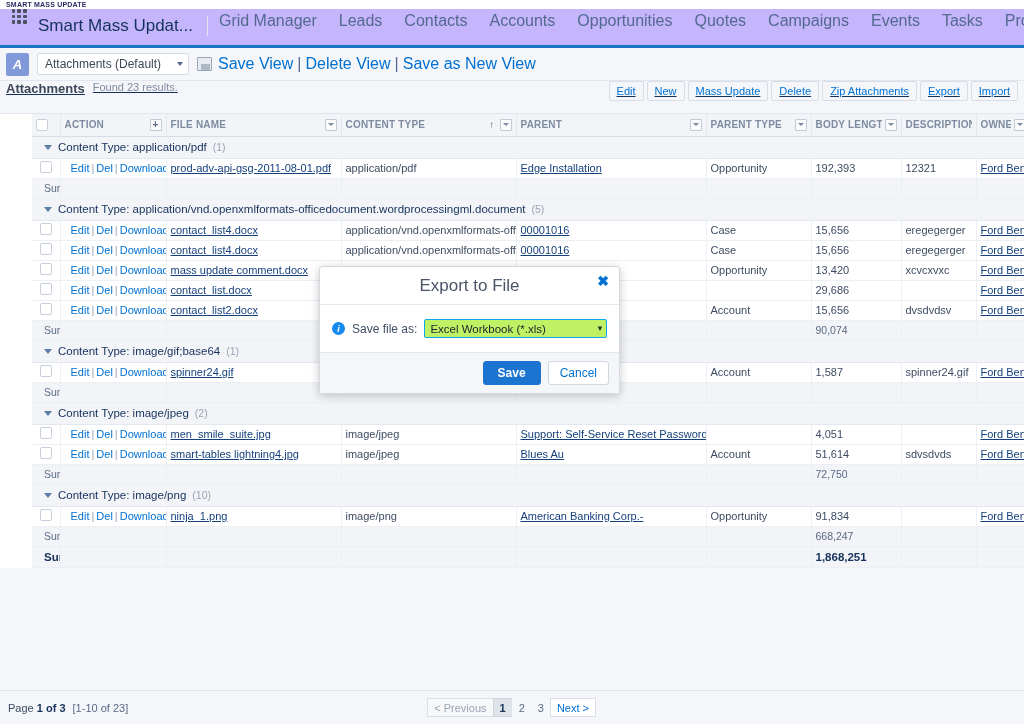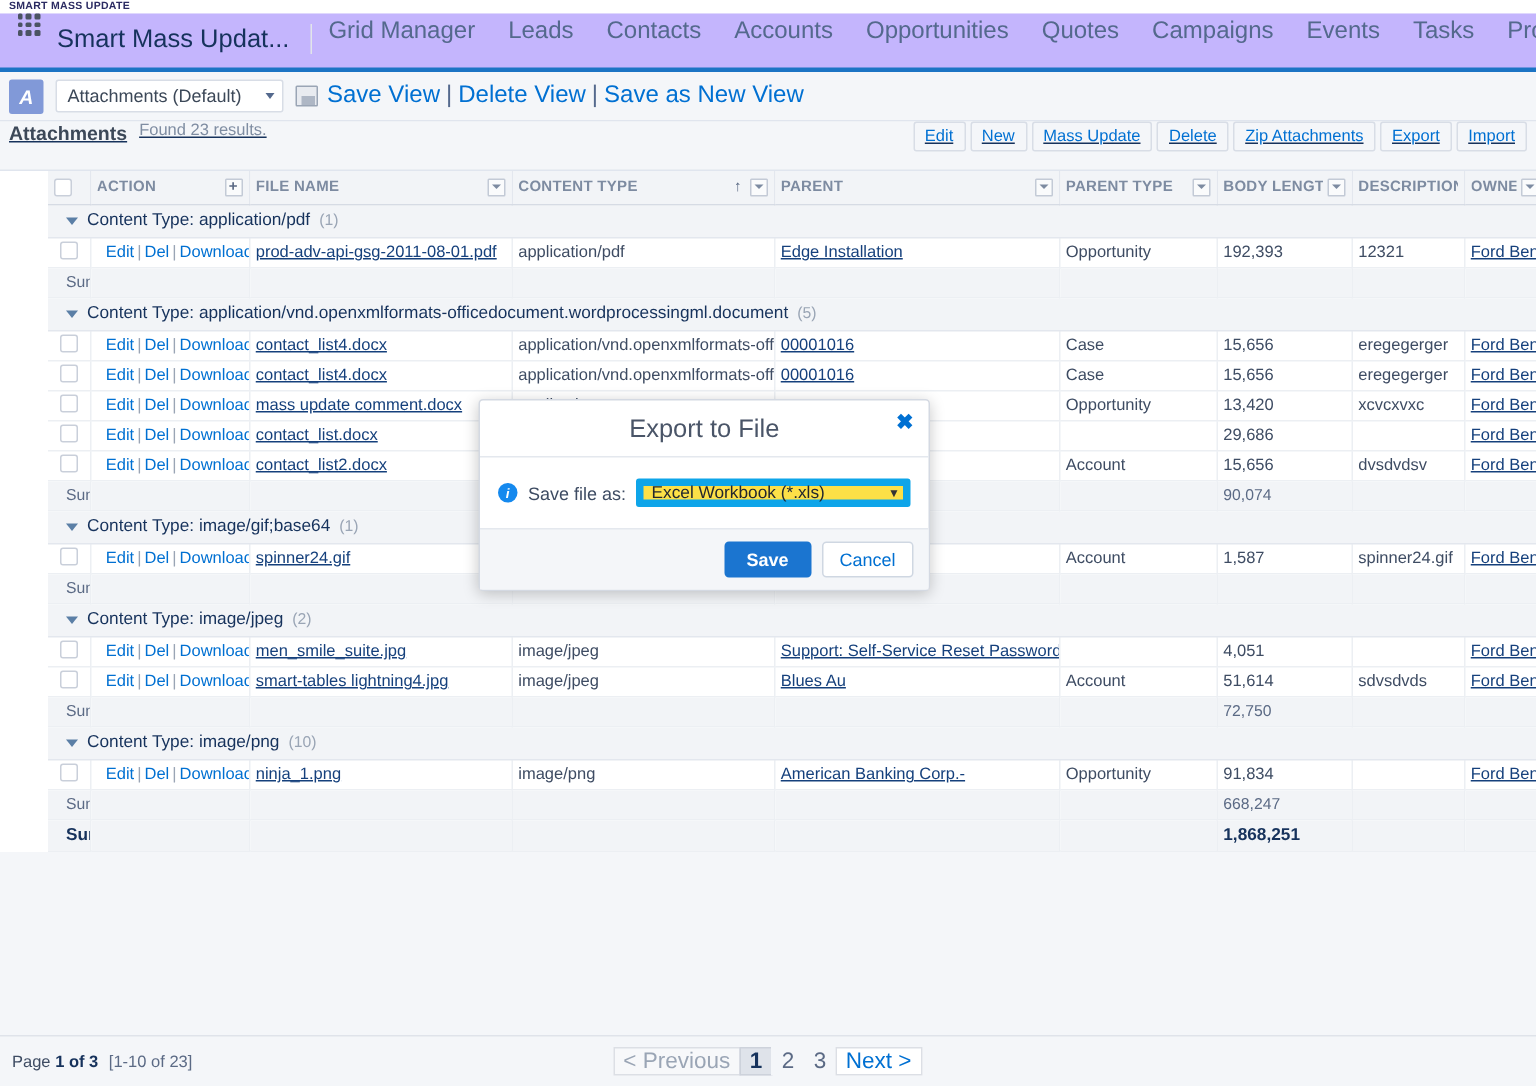--- a/index.html
+++ b/index.html
@@ -172,21 +172,21 @@
     color: #0070d2; cursor: pointer; line-height: 1; font-weight: bold;
   }
   .modal-body { padding: 14px 12px; display: flex; align-items: center; gap: 7px; }
   .info-icon {
     width: 13px; height: 13px; border-radius: 50%; background: #1589ee; color: #fff;
     font-size: 9px; font-weight: bold; display: flex; align-items: center;
     justify-content: center; font-style: italic; flex: 0 0 auto;
   }
   .modal-label { font-size: 12px; color: #3e4c63; white-space: nowrap; }
   .fake-select {
-    flex: 1 1 auto; height: 19px; background: #fde047; border: 5px solid #0ea5e9;
+    flex: 1 1 auto; height: 19px; background: #bef264; border: 1px solid #0ea5e9;
     border-radius: 2px; display: flex; align-items: center; justify-content: space-between;
     padding: 0 2px 0 5px; font-size: 11.5px; color: #23272e; cursor: pointer;
   }
   .fake-select .arw { font-size: 8px; color: #333; }
   .modal-ftr {
     background: #f4f6f9; border-top: 1px solid #e4e8ee;
     padding: 8px 10px; display: flex; justify-content: flex-end; gap: 7px;
   }
   .btn-primary {
     background: #1b75d0; border: 1px solid #1b75d0; color: #fff;
@@ -204,21 +204,21 @@
     background: #f4f6f9; border-top: 1px solid #dfe3ea;
     display: flex; align-items: center; padding: 0 8px;
   }
   .pg-info { font-size: 11px; color: #3e4c63; }
   .pg-info b { color: #16325c; }
   .pg-range { color: #5b6a85; margin-left: 4px; }
   .pager { margin: 0 auto; display: flex; align-items: center; }
   .pg-btn {
     min-width: 17px; height: 19px; padding: 0 6px;
     border: 1px solid #dcdfe5; background: #fff; color: #0070d2;
-    font-size: 15px; display: flex; align-items: center; justify-content: center;
+    font-size: 11px; display: flex; align-items: center; justify-content: center;
     cursor: pointer; margin-left: -1px;
   }
   .pg-btn.disabled { color: #9aa5b5; background: #f7f8fa; cursor: default; }
   .pg-btn.num-btn { background: #f4f6f9; border-color: transparent; color: #5b6a85; }
   .pg-btn.num-btn.active { background: #dfe3ea; color: #16325c; font-weight: bold; border-color: #cdd2db; }
   .footer-spacer { width: 120px; }
 </style>
 </head>
 <body>
 

